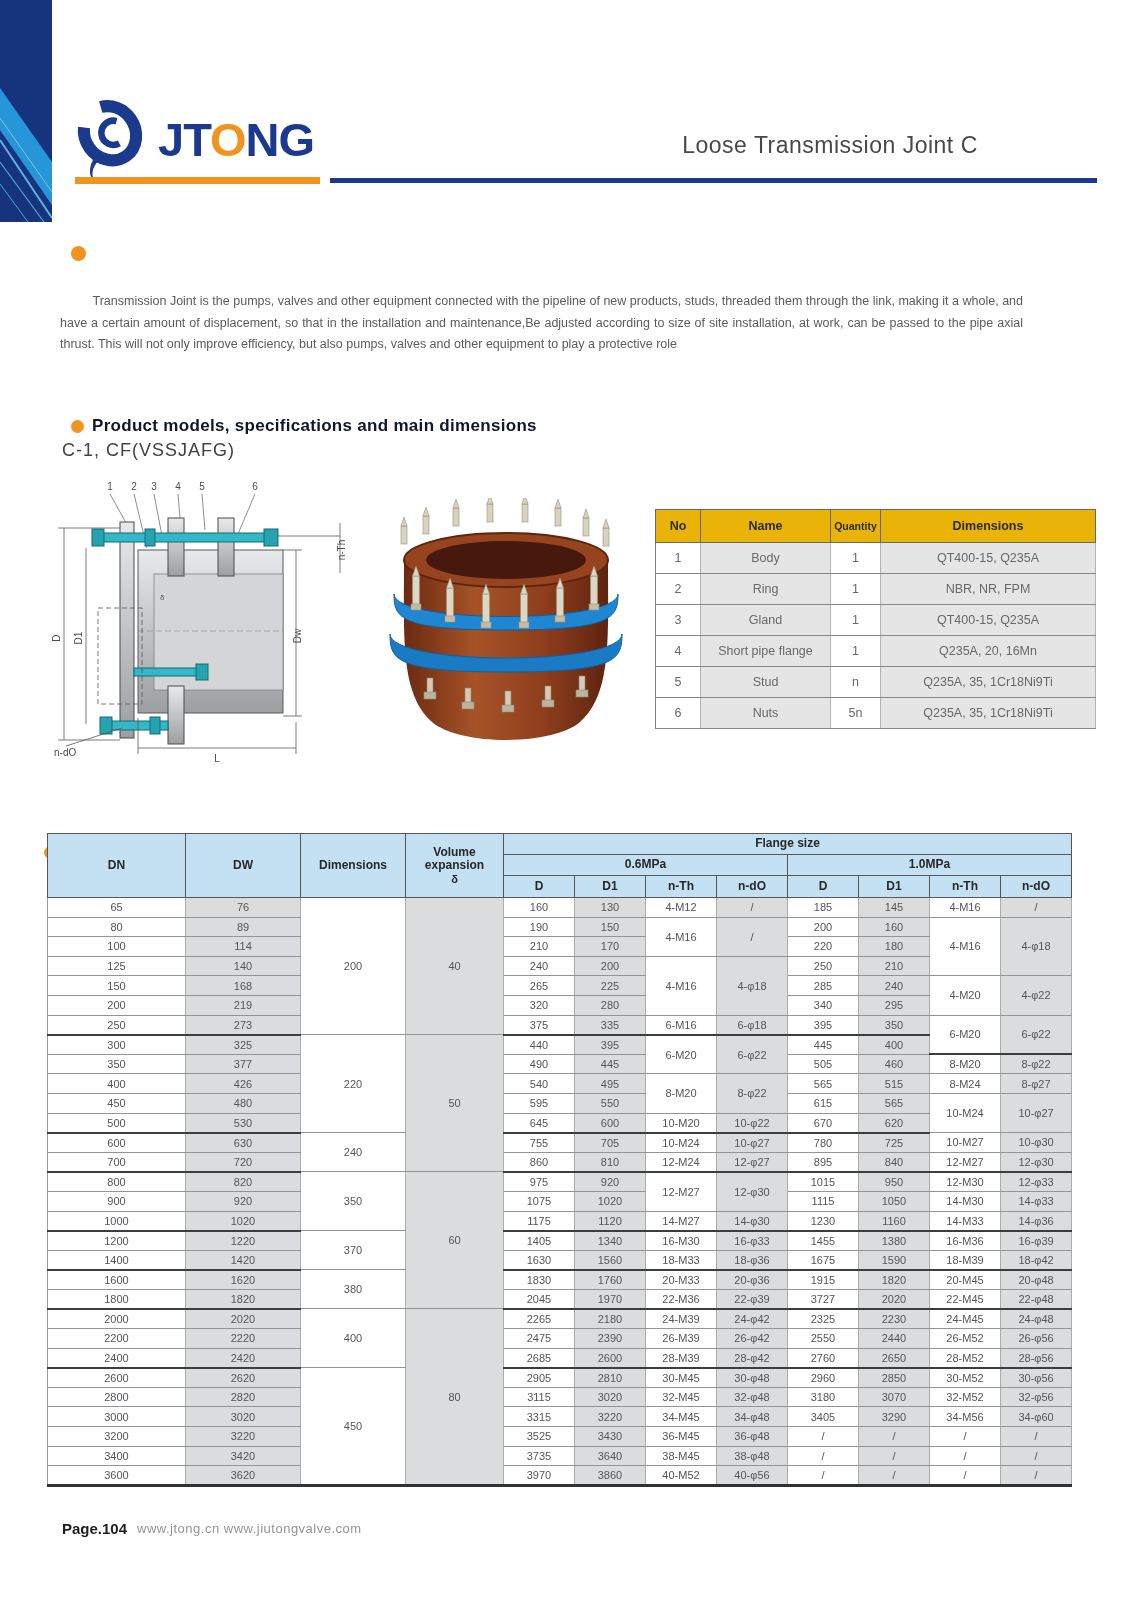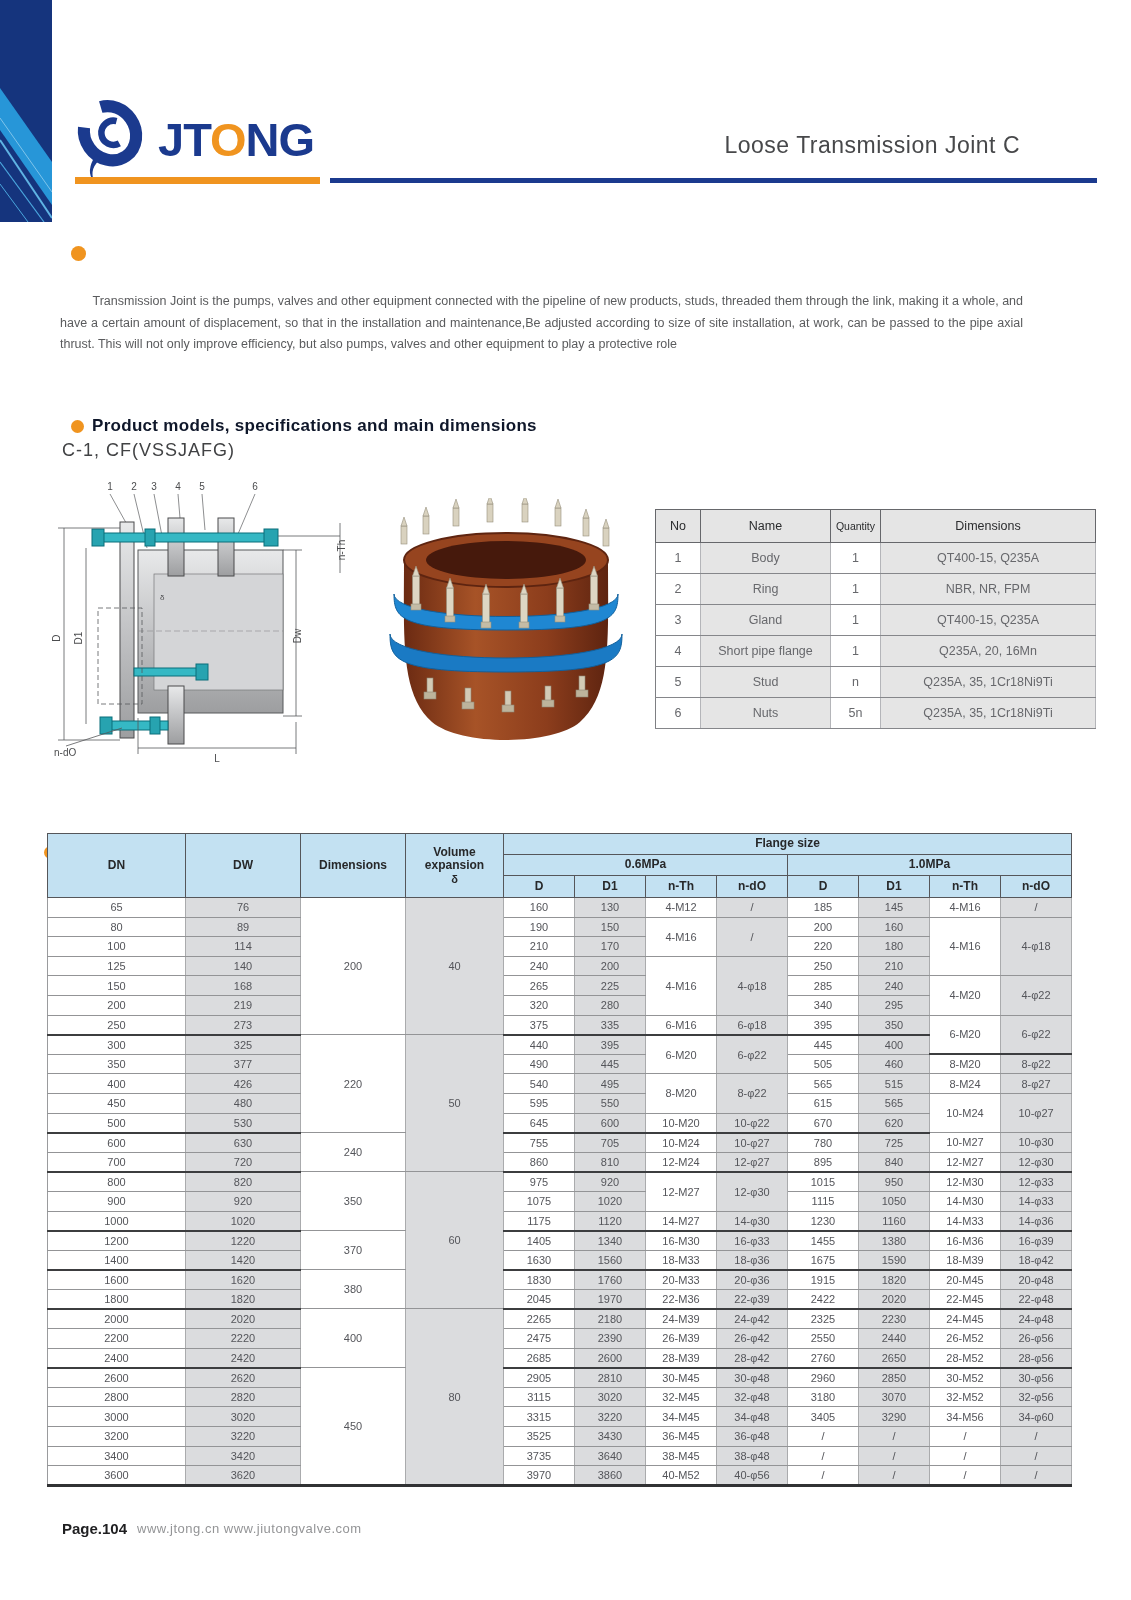--- a/index.html
+++ b/index.html
@@ -8,40 +8,40 @@
   .page { position:relative; width:1131px; height:1600px; background:#ffffff; margin:0 auto; overflow:hidden; }
 
   
   .band { position:absolute; left:0; top:0; }
 
   
   .logo { position:absolute; left:68px; top:88px; display:flex; align-items:center; }
   .logo-text { font-size:47px; font-weight:800; letter-spacing:-1px; color:#1b3a8e; line-height:1; margin-left:6px; margin-top:6px; }
   .logo-text .o { color:#f0941f; }
 
-  .page-title { position:absolute; left:640px; top:132px; width:380px; text-align:right; font-size:23px; color:#47484a; letter-spacing:0.5px; }
+  .page-title { position:absolute; left:640px; top:132px; width:380px; text-align:center; font-size:23px; color:#47484a; letter-spacing:0.5px; }
   .rule-orange { position:absolute; left:75px; top:177px; width:245px; height:7px; background:#f0941f; }
   .rule-blue { position:absolute; left:330px; top:178px; width:767px; height:5px; background:#1b3a8e; }
   .lone-dot { position:absolute; left:71px; top:246px; width:15px; height:15px; border-radius:50%; background:#f0941f; }
 
   .intro { position:absolute; left:60px; top:291px; width:963px; font-size:12.5px; line-height:21.5px; color:#5a5b5d; text-align:justify; text-indent:2.6em; }
 
   .sec-head { position:absolute; display:flex; align-items:center; }
   .sec-head .dot { width:13px; height:13px; border-radius:50%; background:#f0941f; margin-right:8px; flex:none; }
   .sec-head .txt { font-size:17px; font-weight:bold; color:#0f172a; letter-spacing:0.3px; }
   #sec1 { left:71px; top:416px; }
   #sec2 { left:44px; top:806px;margin-top:36px; }
   .model-line { position:absolute; left:62px; top:440px; font-size:18px; color:#414244; letter-spacing:1px; }
 
   .drawing { position:absolute; left:50px; top:478px; }
   .photo { position:absolute; left:360px; top:498px; }
 
   
   .materials { position:absolute; left:655px; top:509px; width:440px; border-collapse:collapse; table-layout:fixed; border:1px solid #7e7f83; }
-  .materials th { background:#e5e5e5; border:1px solid #66676b; font-size:12.5px; font-weight:normal; color:#2b2c2e; height:33px; }
+  .materials th { background:#eab308; border:1px solid #66676b; font-size:12.5px; font-weight:bold; color:#2b2c2e; height:33px; }
   .materials th.small { font-size:10.5px; }
   .materials td { height:31px; text-align:center; font-size:12.5px; color:#67686c; border-bottom:1px solid #85868a; border-right:1px solid #b4b5b9; background:#fff; }
   .materials td.stripe { background:#e5e5e5; }
 
   
   .spec { position:absolute; left:47px; top:833px; width:1025px; border-collapse:collapse; table-layout:fixed; border-left:1px solid #9a9b9d; border-right:1px solid #9a9b9d; border-bottom:3px solid #313234; }
   .spec th { background:#c3e1f2; border:1px solid #55565a; font-weight:bold; font-size:12px; color:#27282a; height:21px; padding:0; line-height:1.1; }
   .spec thead .t3 th { height:22px; }
   .spec td { border-right:1px solid #aaabad; border-bottom:1px solid #939496; text-align:center; height:19.6px; padding:0; font-size:11px; color:#54555a; background:#fff; }
   .spec td.stripe { background:#dbdcde; }
@@ -604,21 +604,21 @@
           <td>20-M45</td>
           <td class="stripe">20-φ48</td>
         </tr>
         <tr class="group-end">
           <td>1800</td>
           <td class="stripe">1820</td>
           <td>2045</td>
           <td class="stripe">1970</td>
           <td>22-M36</td>
           <td class="stripe">22-φ39</td>
-          <td>2422</td>
+          <td>3727</td>
           <td class="stripe">2020</td>
           <td>22-M45</td>
           <td class="stripe">22-φ48</td>
         </tr>
         <tr>
           <td>2000</td>
           <td class="stripe">2020</td>
           <td rowspan="3">400</td>
           <td rowspan="9" class="stripe">80</td>
           <td>2265</td>

